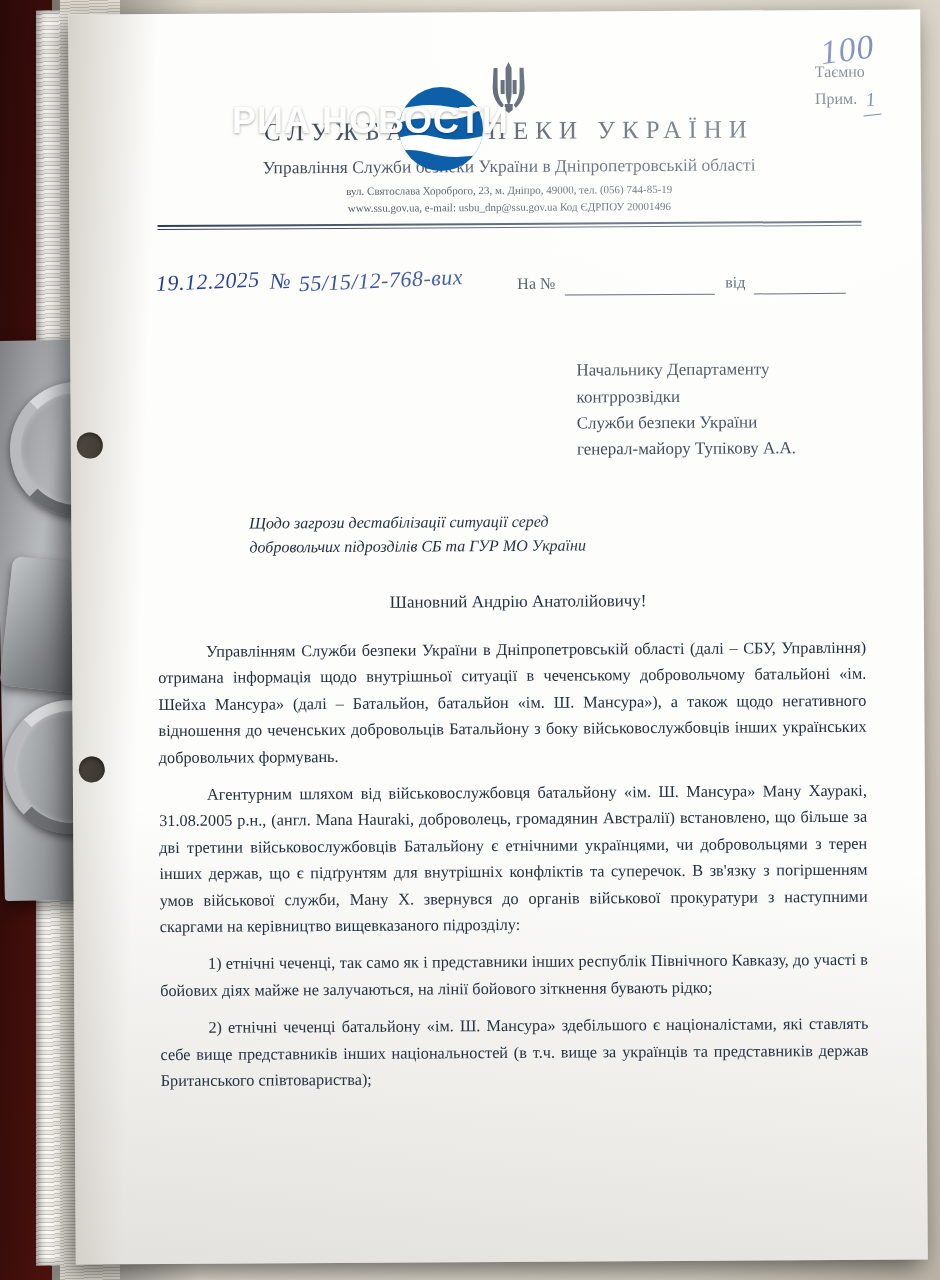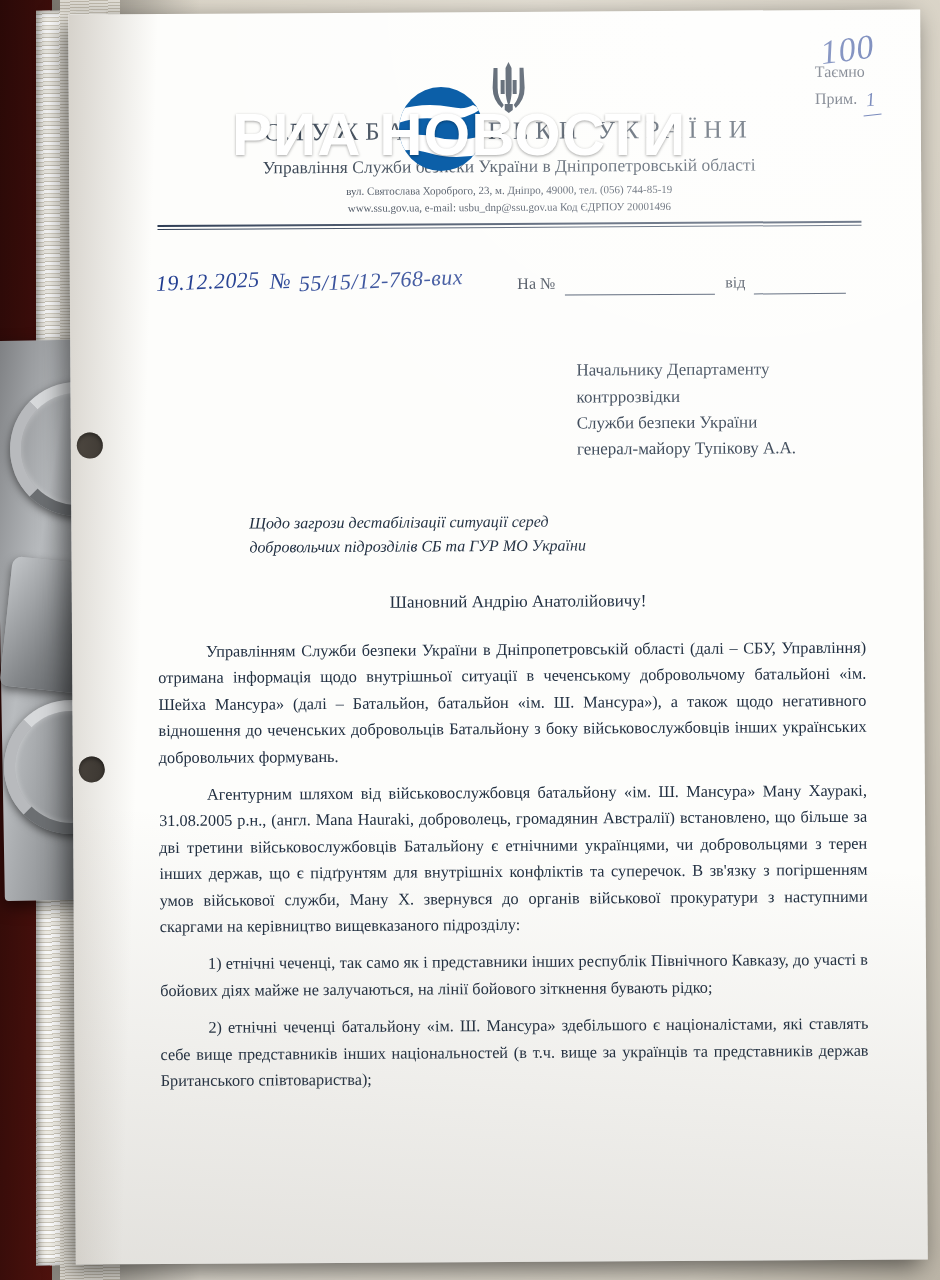--- a/index.html
+++ b/index.html
@@ -279,21 +279,21 @@
     left: 0; top: 0;
     width: 940px; height: 1280px;
     pointer-events: none;
   }
   .wm-text {
     position: absolute;
     left: 232px;
     top: 100px;
     font-family: "Liberation Sans", sans-serif;
     font-weight: bold;
-    font-size: 60px;
+    font-size: 36px;
     letter-spacing: 1px;
     color: #ffffff;
     text-shadow: 0 1px 3px rgba(0,0,0,.35);
     white-space: nowrap;
   }
   .wm-globe {
     position: absolute;
     left: 395px;
     top: 83px;
     width: 92px; height: 92px;

